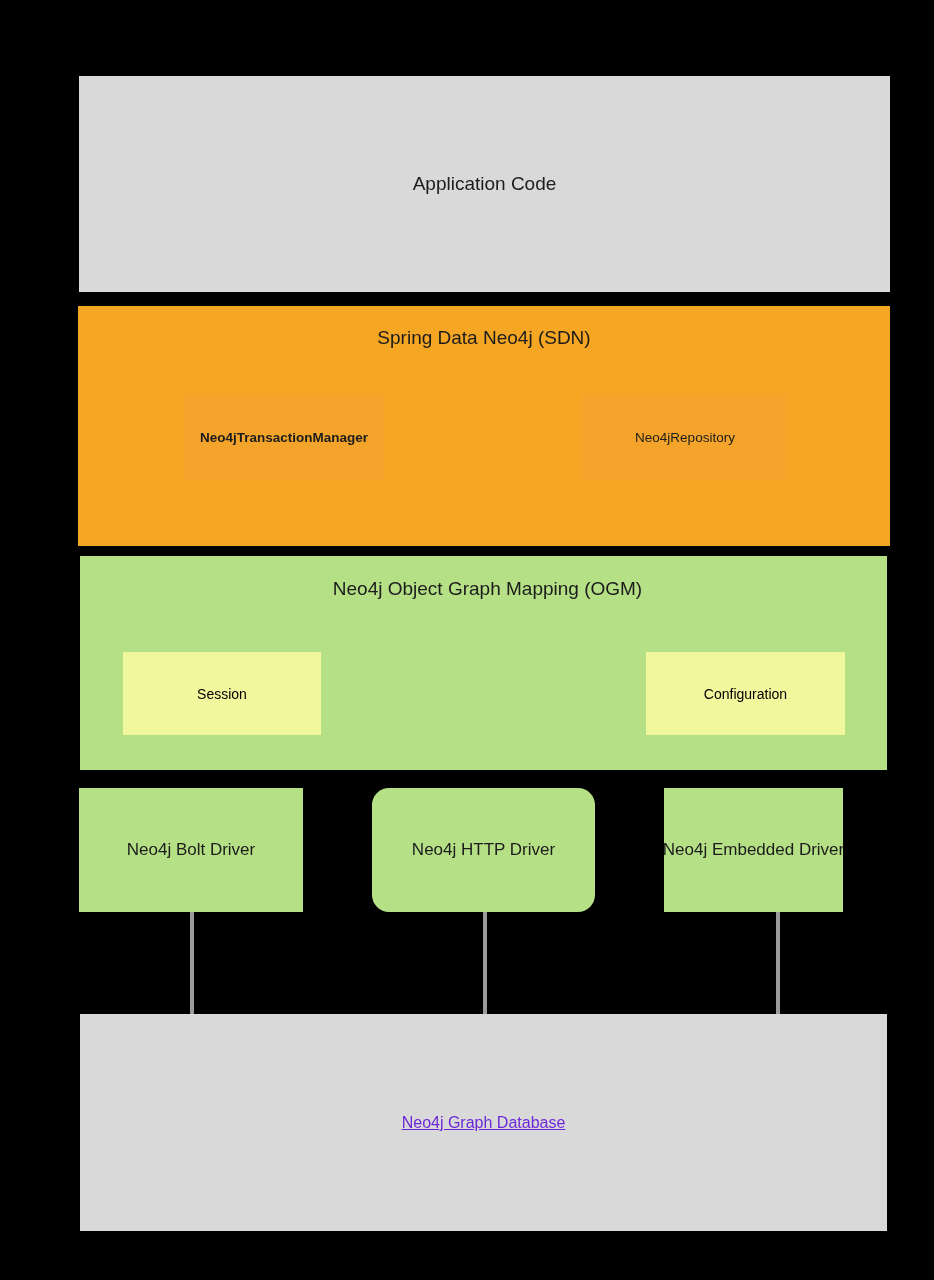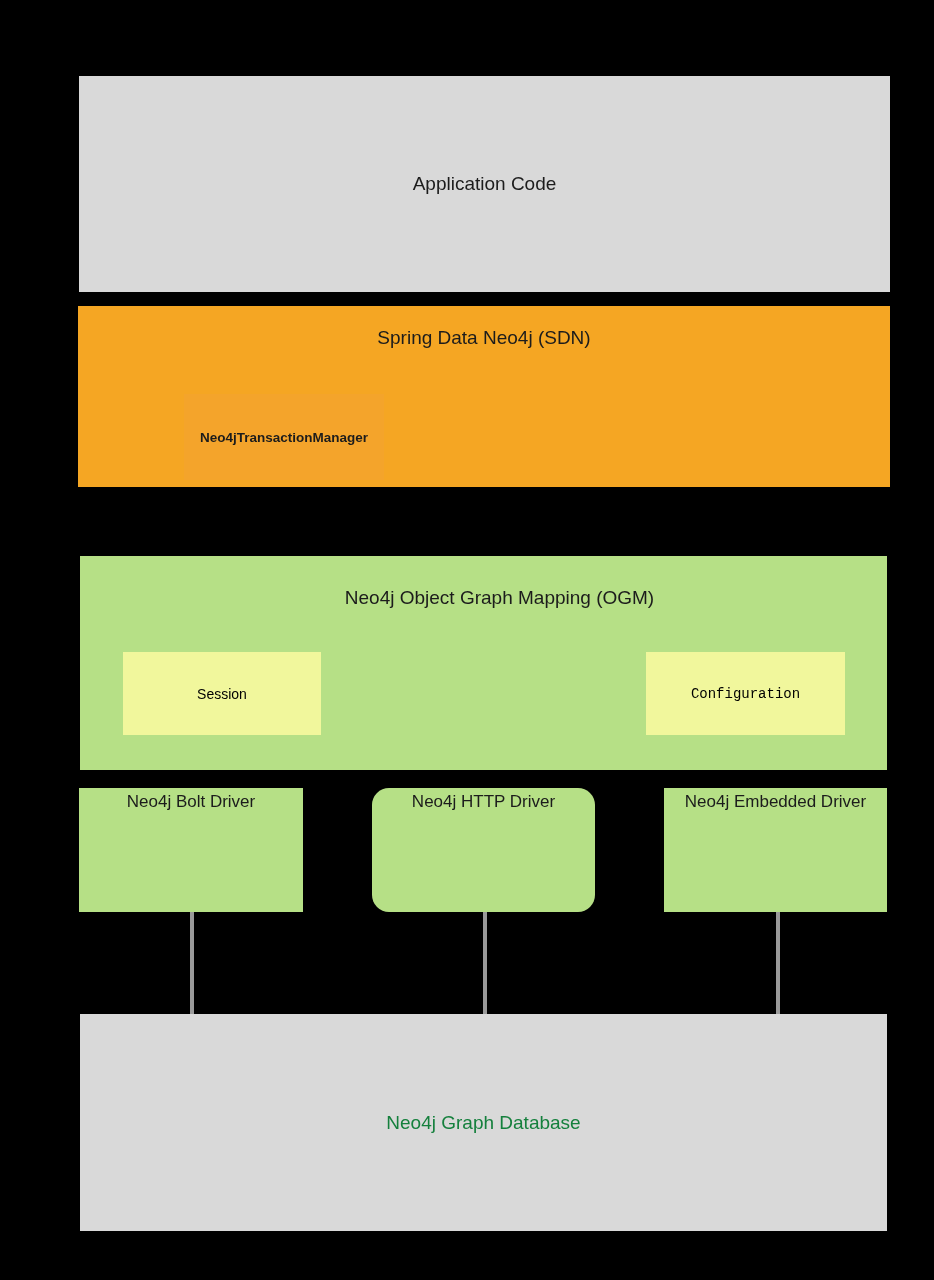--- a/index.html
+++ b/index.html
@@ -40,21 +40,21 @@
     font-size: 19px;
     font-weight: 400;
     color: #1c1c1c;
   }
 
   
   .sdn-layer {
     left: 74px;
     top: 302px;
     width: 812px;
-    height: 181px;
+    height: 240px;
     background: #f5a623;
     display: block;
   }
   .sdn-layer .layer-title {
     position: absolute;
     top: 19px;
     left: 0;
     width: 100%;
     text-align: center;
     font-size: 19px;
@@ -79,59 +79,58 @@
     left: 76px;
     top: 552px;
     width: 807px;
     height: 214px;
     background: #b6e086;
     display: block;
   }
   .ogm-layer .layer-title {
     position: absolute;
     top: 20px;
-    left: 16px;
+    left: 4px;
     width: 100%;
     text-align: center;
     font-size: 19px;
     font-weight: 400;
     color: #1c1c1c;
-    margin-top: 9px;
   }
   .ogm-sub {
     position: absolute;
     top: 96px;
     height: 83px;
     background: #f1f79c;
     display: flex;
     align-items: center;
     justify-content: center;
     font-size: 14px;
     color: #000000;
   }
   .ogm-sub.s1 { left: 43px;  width: 198px; }
   .ogm-sub.s2 { left: 307px; width: 199px; }
-  .ogm-sub.s3 { left: 566px; width: 199px; font-family: Liberation Mono, monospace; }
+  .ogm-sub.s3 { left: 566px; width: 199px; }
 
   
   .driver {
     position: absolute;
     top: 784px;
     height: 124px;
     background: #b6e086;
     display: flex;
-    align-items: flex-start;
+    align-items: center;
     justify-content: center;
     font-size: 17px;
     color: #1c1c1c;
     white-space: nowrap;
   }
   .driver.bolt     { left: 75px;  width: 224px; }
   .driver.http     { left: 368px; width: 223px; border-radius: 17px; }
-  .driver.embedded { left: 660px; width: 223px; }
+  .driver.embedded { left: 660px; width: 179px; }
 
   
   .connector {
     position: absolute;
     top: 908px;
     width: 2px;
     height: 102px;
     background: #9a9a9a;
   }
   .connector.c1 { left: 186px; }
@@ -140,38 +139,42 @@
 
   
   .db-layer {
     left: 76px;
     top: 1010px;
     width: 807px;
     height: 217px;
     background: #d9d9d9;
   }
   .db-layer .layer-title {
-    font-size: 19px;
-    color: #15803d;
+    font-size: 16px;
+    color: #6d28d9;
+    text-decoration: underline;
   }
 </style>
 </head>
 <body>
 
 <div id="diagram">
 
   <div class="layer app-layer">
     <span class="layer-title">Application Code</span>
   </div>
 
   <div class="layer sdn-layer">
     <span class="layer-title">Spring Data Neo4j (SDN)</span>
     <div class="sdn-sub tx">
       <span>Neo4jTransactionManager</span>
     </div>
+    <div class="sdn-sub repo">
+      <span>Neo4jRepository</span>
+    </div>
   </div>
 
   <div class="layer ogm-layer">
     <span class="layer-title">Neo4j Object Graph Mapping (OGM)</span>
     <div class="ogm-sub s1">
       <span>Session</span>
     </div>
     <div class="ogm-sub s3">
       <span>Configuration</span>
     </div>

